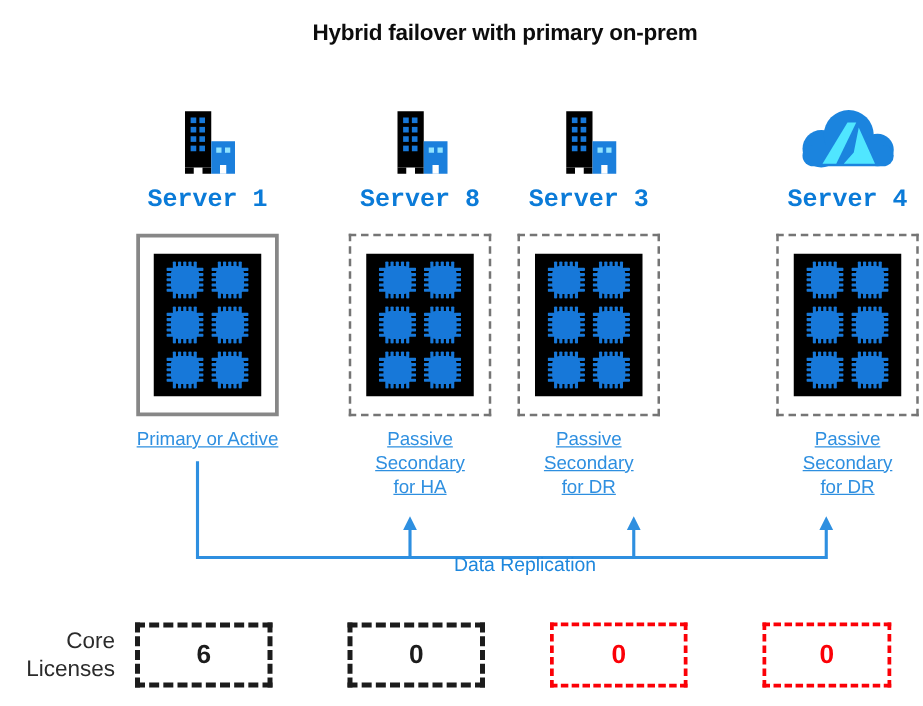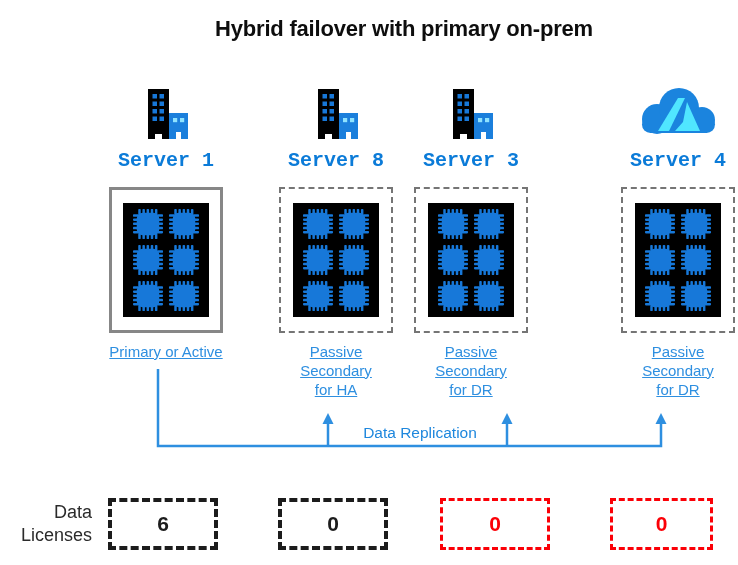--- a/index.html
+++ b/index.html
@@ -2,21 +2,21 @@
 <html><head>
 <meta charset="utf-8">
 <style>
   html,body{margin:0;padding:0;background:#fff;}
   .canvas{
     position:relative;width:738px;height:565px;background:#ffffff;overflow:hidden;
     font-family:"Liberation Sans",sans-serif;
   }
   .title{
     position:absolute;top:16px;left:404px;transform:translateX(-50%);
-    white-space:nowrap;font-size:22px;font-weight:700;color:#0d0d0d;letter-spacing:-0.2px;
+    white-space:nowrap;font-size:18px;font-weight:700;color:#0d0d0d;letter-spacing:-0.2px;
   }
   
   .col{position:absolute;top:84px;width:150px;}
   .col1{left:91px}.col2{left:261px}.col3{left:396px}.col4{left:603px}
   .icon-row{height:56px;display:flex;align-items:flex-end;justify-content:center;}
   .building-icon{width:46px;height:52px;}
   .cloud-icon{width:92px;height:54px;}
   .server-name{margin-top:9px;text-align:center;font-size:20px;font-weight:700;color:#0b7bd8;font-family:Liberation Mono, monospace;}
   .cpu-box{
     margin:15px auto 0 auto;width:114px;height:146px;box-sizing:border-box;
@@ -32,21 +32,21 @@
   .chip{width:30px;height:30px;display:block;}
   .role{
     margin:10px auto 0 auto;text-align:center;font-size:15px;line-height:1.25;
     color:#2e8fe0;font-weight:400;text-decoration:underline;
   }
   .role.narrow{width:92px;}
   .role.wide{width:150px;white-space:nowrap;}
   
   .arrows{position:absolute;left:0;top:0;width:738px;height:565px;pointer-events:none;}
   .repl-label{
-    position:absolute;left:340px;top:424px;width:160px;text-align:center;
+    position:absolute;left:340px;top:444px;width:160px;text-align:center;
     font-size:15.5px;color:#1e87dd;font-weight:400;
   }
   
   .core-label{
     position:absolute;left:8px;top:501px;width:84px;text-align:right;
     font-size:18px;line-height:1.3;color:#2b2b2b;
   }
   .lic-box{
     position:absolute;top:498px;height:52px;box-sizing:border-box;
     display:flex;align-items:center;justify-content:center;
@@ -266,21 +266,21 @@
   <svg class="arrows" viewBox="0 0 738 565">
     <path d="M158,369 L158,446 L661,446 L661,422" fill="none" stroke="#2e8fe0" stroke-width="2.5"></path>
     <line x1="328" y1="446" x2="328" y2="422" stroke="#2e8fe0" stroke-width="2.5"></line>
     <line x1="507" y1="446" x2="507" y2="422" stroke="#2e8fe0" stroke-width="2.5"></line>
     <polygon points="322.5,424 333.5,424 328,413" fill="#2e8fe0"></polygon>
     <polygon points="501.5,424 512.5,424 507,413" fill="#2e8fe0"></polygon>
     <polygon points="655.5,424 666.5,424 661,413" fill="#2e8fe0"></polygon>
   </svg>
   <div class="repl-label">Data Replication</div>
 
-  <div class="core-label">Data Licenses</div>
+  <div class="core-label">Core Licenses</div>
   <div class="lic-box lic-black lb1">
     <span>6</span>
   </div>
   <div class="lic-box lic-black lb2">
     <span>0</span>
   </div>
   <div class="lic-box lic-red lb3">
     <span>0</span>
   </div>
   <div class="lic-box lic-red lb4">

